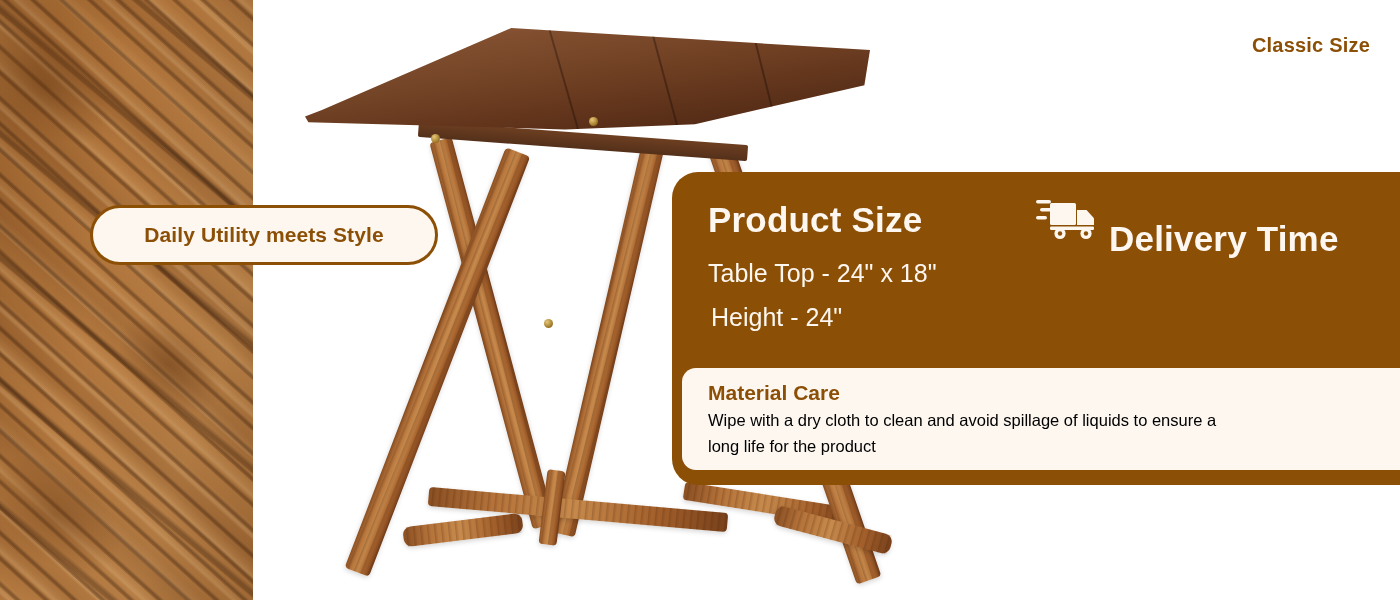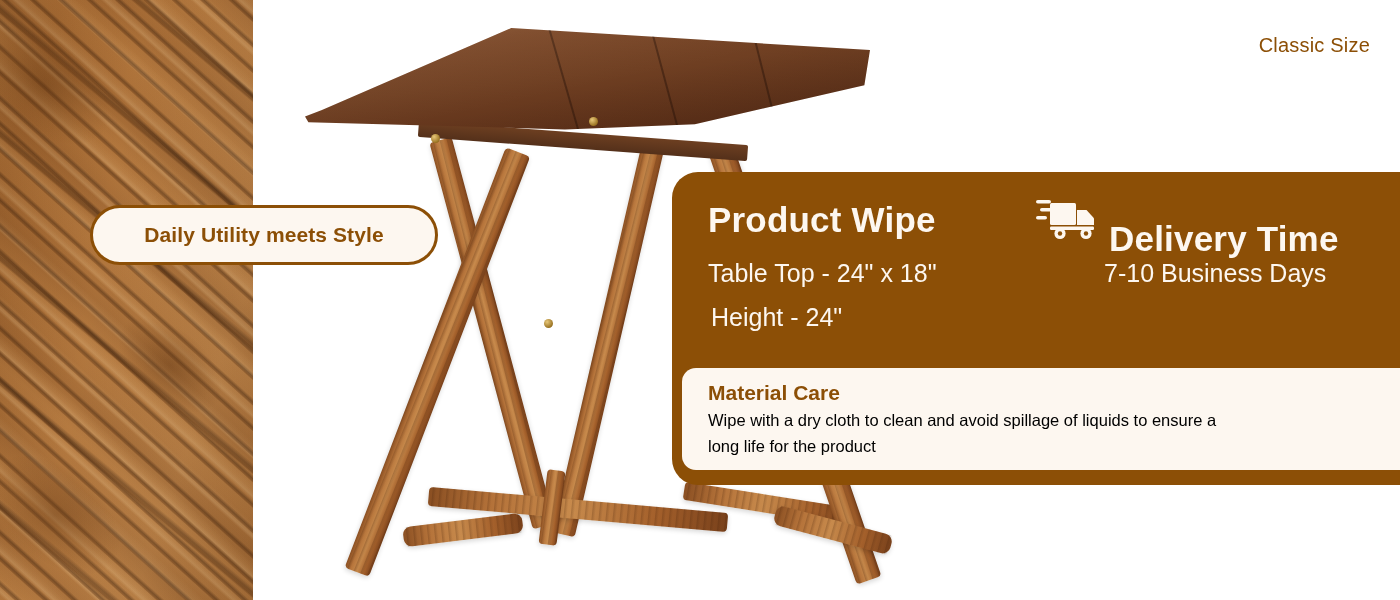--- a/index.html
+++ b/index.html
@@ -210,21 +210,21 @@
   .pill.p1 { left: 90px; top: 170px; width: 348px; height: 60px; margin-top: 35px; }
   .pill.p2 { left: 90px; top: 272px; width: 348px; height: 56px; }
   .pill.p3 { left: 88px; top: 373px; width: 352px; height: 57px; }
 
   
   .classic-size {
     position: absolute;
     right: 30px;
     top: 34px;
     color: #8c4f06;
-    font-weight: normal;
+    font-weight: bold;
     font-size: 20px;
     letter-spacing: 0.2px;
   }
 
   
   .info-panel {
     position: absolute;
     left: 672px;
     top: 172px;
     width: 760px;
@@ -356,42 +356,41 @@
   </div>
 
   <div class="pill p1">
     <span>Daily Utility meets Style</span>
   </div>
 
   <div class="classic-size">Classic Size</div>
 
   <div class="info-panel">
 
-    <div class="panel-heading ps-title">Product Wipe</div>
+    <div class="panel-heading ps-title">Product Size</div>
     <div class="ps-line1">Table Top - 24" x 18"</div>
     <div class="ps-line2">Height - 24"</div>
 
     <div class="truck-icon">
       <svg viewBox="0 0 66 46" width="66" height="46" xmlns="http://www.w3.org/2000/svg">
         <g fill="#fdf7f0">
           <rect x="0" y="4" width="15" height="3.6" rx="1.8"></rect>
           <rect x="4" y="12" width="13" height="3.6" rx="1.8"></rect>
           <rect x="0" y="20" width="11" height="3.6" rx="1.8"></rect>
           <rect x="14" y="7" width="26" height="22" rx="1.5"></rect>
           <path d="M41 14 h9.5 l7.5 8.2 V29 H41 Z"></path>
           <rect x="14" y="30.5" width="44" height="3.4" rx="1.2"></rect>
           <circle cx="24" cy="37.5" r="5.6"></circle>
           <circle cx="50" cy="37.5" r="5.6"></circle>
         </g>
         <circle cx="24" cy="37.5" r="2.2" fill="#8c4f06"></circle>
         <circle cx="50" cy="37.5" r="2.2" fill="#8c4f06"></circle>
       </svg>
     </div>
     <div class="panel-heading dt-title">Delivery Time</div>
-    <div class="dt-line1">7-10 Business Days</div>
   </div>
 
   <div class="care-card">
     <div class="care-title">Material Care</div>
     <div class="care-body">Wipe with a dry cloth to clean and avoid spillage of liquids to ensure a long life for the product</div>
   </div>
 
 </div>
 
 </body></html>

